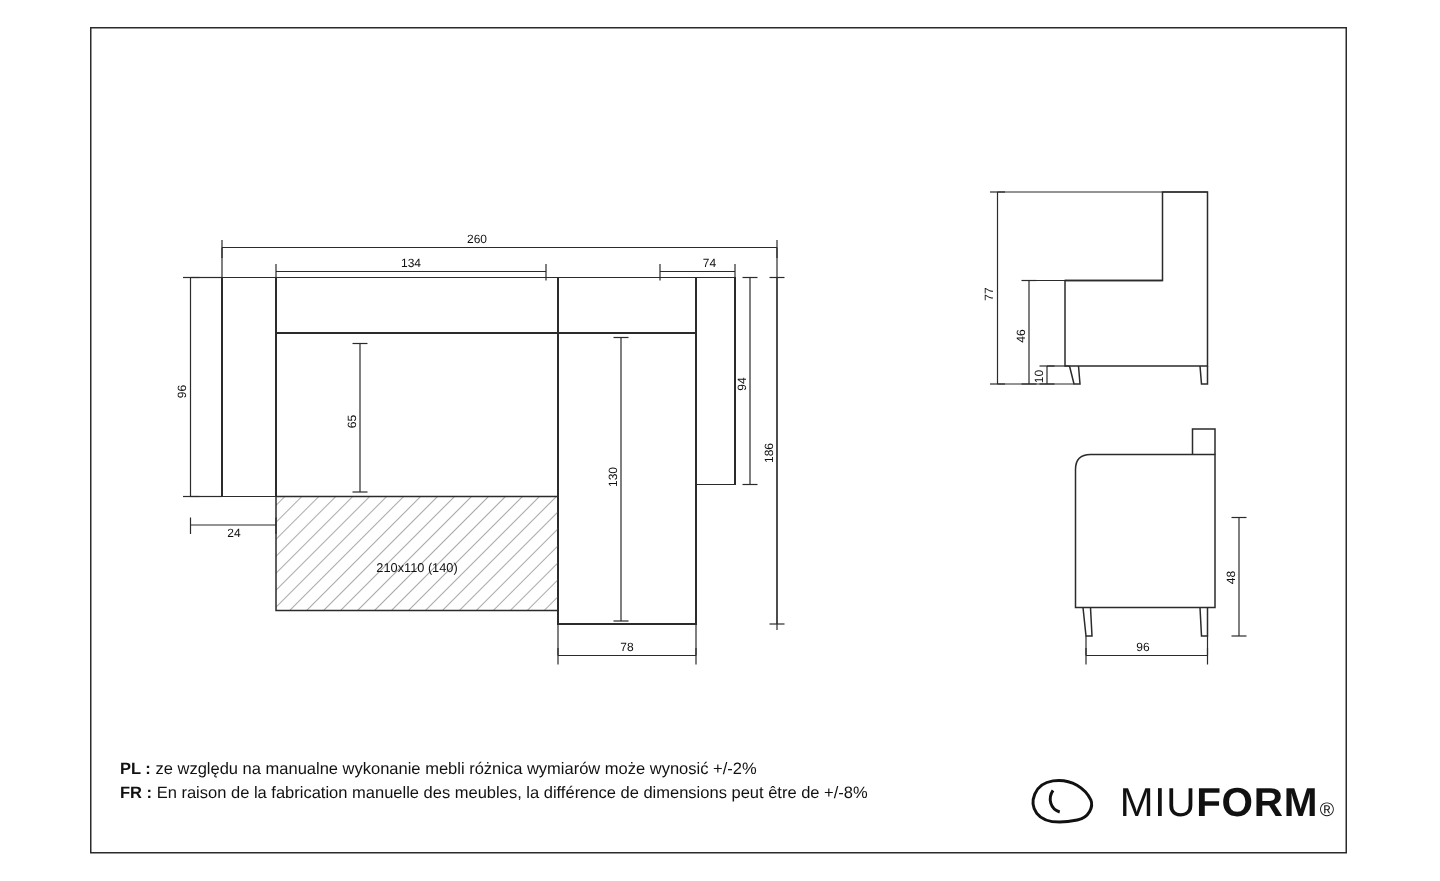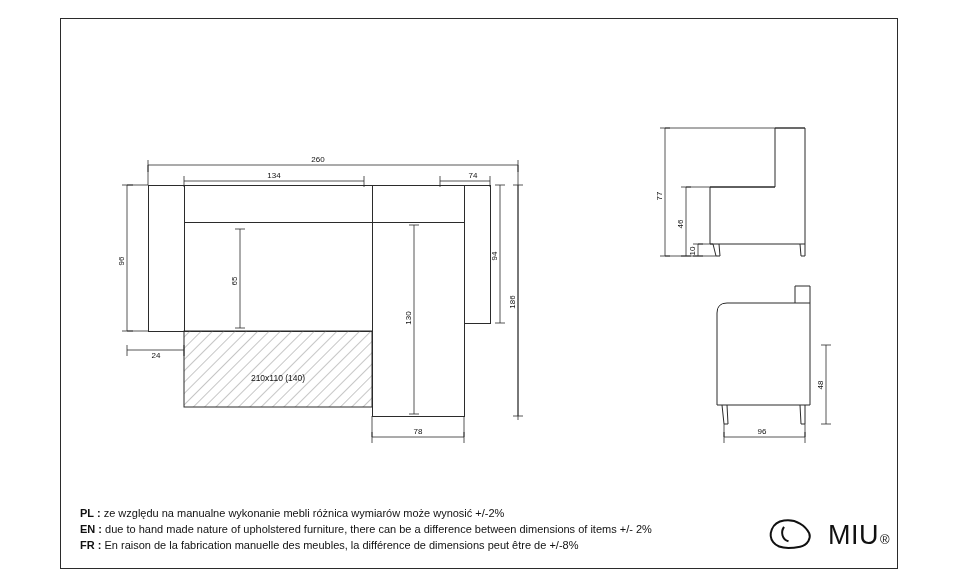--- a/index.html
+++ b/index.html
@@ -226,34 +226,31 @@
       <text x="762" y="434" text-anchor="middle">96</text>
     </g>
   </svg>
 
   <div class="legend">
     <div>
       <b>PL :</b>
       <span>ze względu na manualne wykonanie mebli różnica wymiarów może wynosić +/-2%</span>
     </div>
     <div>
-      <b>EN :</b>
-      <span>due to hand made nature of upholstered furniture, there can be a difference between dimensions of items +/- 2%</span>
-    </div>
-    <div>
       <b>FR :</b>
       <span>En raison de la fabrication manuelle des meubles, la différence de dimensions peut être de +/-8%</span>
     </div>
   </div>
 
   <div class="brand">
     <svg class="brand-mark" viewBox="0 0 60 44">
       <path d="M8 30 C2 22 6 8 20 6 C34 4 44 12 48 20 C50 25 47 33 38 35 C28 37 14 38 8 30 Z" fill="none" stroke="#111" stroke-width="2.2"></path>
       <path d="M20 13 C16 19 18 27 25 29" fill="none" stroke="#111" stroke-width="2.2"></path>
     </svg>
     <div class="brand-text">
       <span class="light">M</span>
         <span class="light">IU</span>
+        <span class="bold">FORM</span>
         <span class="reg">®</span>
     </div>
   </div>
 
 </div>
 
 </body></html>

